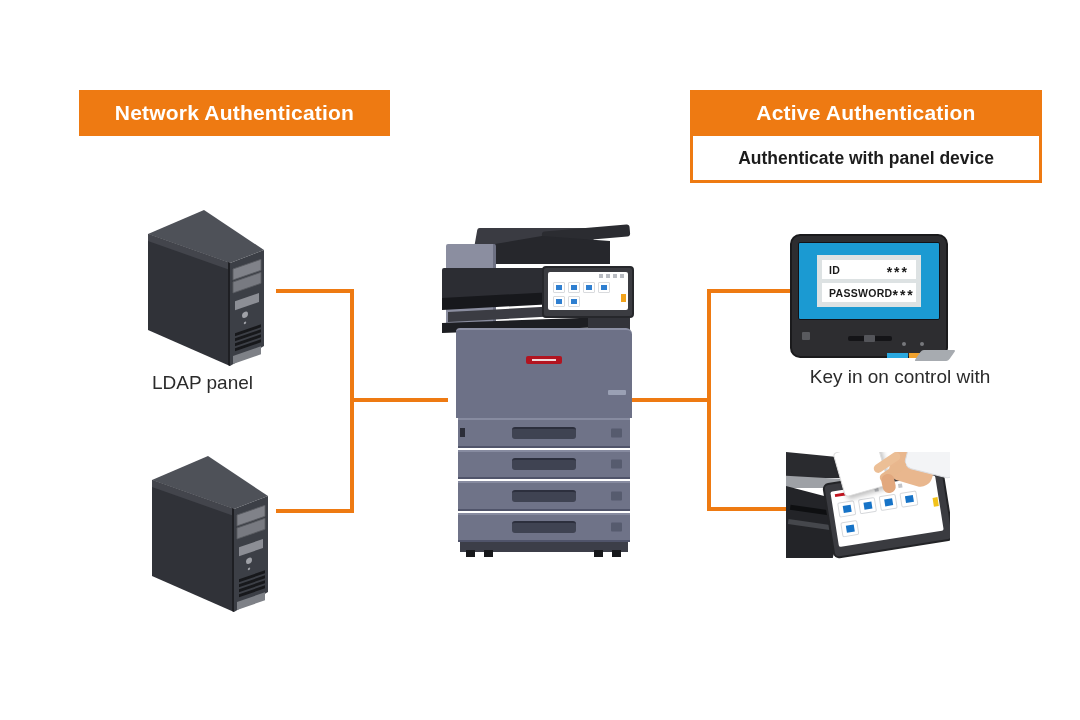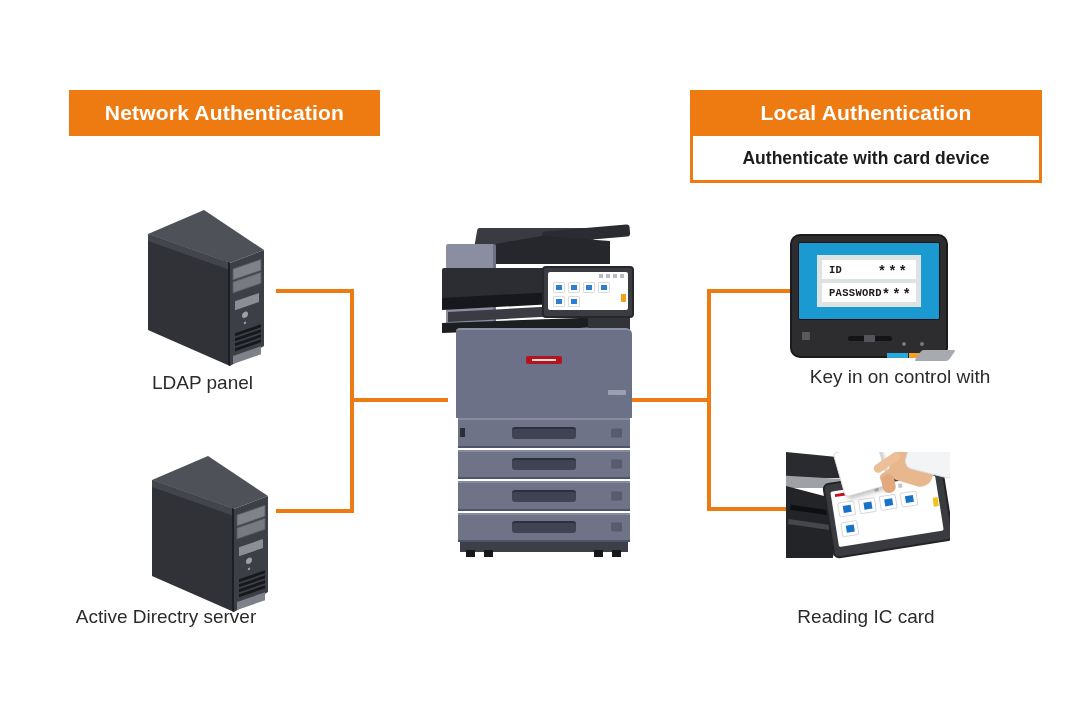--- a/index.html
+++ b/index.html
@@ -2,21 +2,21 @@
 <html><head>
 <meta charset="utf-8">
 <style>
   * { margin:0; padding:0; box-sizing:border-box; }
   html,body { background:#ffffff; }
   body { font-family:"Liberation Sans", sans-serif; }
   .canvas { position:relative; width:1080px; height:720px; background:#ffffff; overflow:hidden; }
 
   
   .header { position:absolute; width:352px; top:90px; }
-  .header.left  { left:28px;padding-left:41px; }
+  .header.left  { left:38px;padding-left:41px; }
   .header.right { left:690px; }
   .header-title {
     height:46px; background:#EE7A12; color:#ffffff;
     display:flex; align-items:center; justify-content:center;
     font-size:21px; font-weight:bold; letter-spacing:.2px;
   }
   .header-subtitle {
     height:47px; background:#ffffff; border:3px solid #EE7A12; border-top:none;
     display:flex; align-items:center; justify-content:center;
     font-size:17.5px; font-weight:bold; color:#1c1c1c;
@@ -68,21 +68,21 @@
   .p-base { left:20px; top:314px; width:168px; height:10px; background:#3c3e48; }
   .p-caster { width:9px; height:7px; background:#17181b; top:322px; }
   .p-caster.l { left:26px; } .p-caster.r { left:172px; }
   .p-caster.l2 { left:44px; } .p-caster.r2 { left:154px; }
 
   
   .cp { position:absolute; left:790px; top:234px; width:158px; height:124px; }
   .cp-frame { position:absolute; inset:0; background:#2d2d30; border:2px solid #1a1a1c; border-radius:10px; }
   .cp-screen { position:absolute; left:8px; top:8px; right:8px; height:78px; background:#1b9ad2; border:1px solid #121216; border-radius:2px;
                display:flex; align-items:center; justify-content:center; }
-  .cp-inner { width:104px; height:52px; background:#dde2e3; padding:5px 5px;font-family:Liberation Mono, monospace; }
+  .cp-inner { width:104px; height:52px; background:#dde2e3; padding:5px 5px; }
   .cp-row { height:19px; background:#ffffff; margin-bottom:4px; display:flex; align-items:center; justify-content:space-between; padding:0 7px; }
   .cp-row:last-child { margin-bottom:0; }
   .cp-field-label { font-size:10.5px; font-weight:bold; color:#1a1a1a; letter-spacing:.3px; }
   .cp-field-value { font-size:14px; font-weight:bold; color:#1a1a1a; letter-spacing:2px; transform:translateY(2px); }
   .cp-home { position:absolute; left:12px; top:98px; width:8px; height:8px; background:#595a5e; border-radius:1px; }
   .cp-slider { position:absolute; left:58px; top:102px; width:44px; height:5px; background:#141417; border-radius:2px; }
   .cp-knob { position:absolute; left:16px; top:-1px; width:11px; height:7px; background:#54555a; border-radius:1px; }
   .cp-dot { position:absolute; width:4px; height:4px; background:#77787c; border-radius:50%; top:108px; }
   .cp-dot.d1 { left:112px; } .cp-dot.d2 { left:130px; }
   .cp-strip-blue   { position:absolute; left:97px;  top:119px; width:21px; height:5px; background:#29a8e0; }
@@ -117,22 +117,22 @@
 </style>
 </head>
 <body>
 
 <div class="canvas">
 
   <div class="header left">
     <div class="header-title">Network Authentication</div>
   </div>
   <div class="header right">
-    <div class="header-title">Local Authentication</div>
-    <div class="header-subtitle">Authenticate with card device</div>
+    <div class="header-title">Active Authentication</div>
+    <div class="header-subtitle">Authenticate with panel device</div>
   </div>
 
   <div class="conn" style="left:276px; top:289px; width:78px; height:4px;"></div>
   <div class="conn" style="left:350px; top:289px; width:4px; height:224px;"></div>
   <div class="conn" style="left:350px; top:398px; width:98px; height:4px;"></div>
   <div class="conn" style="left:276px; top:509px; width:78px; height:4px;"></div>
   <div class="conn" style="left:622px; top:398px; width:89px; height:4px;"></div>
   <div class="conn" style="left:707px; top:289px; width:4px; height:222px;"></div>
   <div class="conn" style="left:707px; top:289px; width:88px; height:4px;"></div>
   <div class="conn" style="left:707px; top:507px; width:83px; height:4px;"></div>
@@ -174,21 +174,20 @@
         <circle cx="15" cy="57" r="3" fill="#9fa1a7"></circle>
         <circle cx="15" cy="65" r="1.2" fill="#9fa1a7"></circle>
         <rect x="5" y="72" width="26" height="3" fill="#17181b"></rect>
         <rect x="5" y="77" width="26" height="3" fill="#17181b"></rect>
         <rect x="5" y="82" width="26" height="3" fill="#17181b"></rect>
         <rect x="5" y="87" width="26" height="3" fill="#17181b"></rect>
         <rect x="3" y="94" width="28" height="8" fill="#7e8187"></rect>
       </g>
     </svg>
   </div>
-  <div class="item-label" style="left:40px; top:606px; width:252px;">Active Directry server</div>
 
   <div class="printer">
     <div class="p-adf-back"></div>
     <div class="p-adf-arm"></div>
     <div class="p-adf-lid"></div>
     <div class="p-left-block"></div>
     <div class="p-scan-deck"></div>
     <div class="p-out1"></div>
     <div class="p-out2"></div>
     <div class="p-out3"></div>
@@ -318,15 +317,14 @@
         <div class="ic-tag"></div>
       </div>
     </div>
     <div class="ic-card"></div>
     <div class="ic-palm"></div>
     <div class="ic-sleeve"></div>
     <div class="ic-finger1"></div>
     <div class="ic-finger2"></div>
     <div class="ic-thumb"></div>
   </div>
-  <div class="item-label" style="left:744px; top:606px; width:244px;">Reading IC card</div>
 
 </div>
 
 </body></html>

